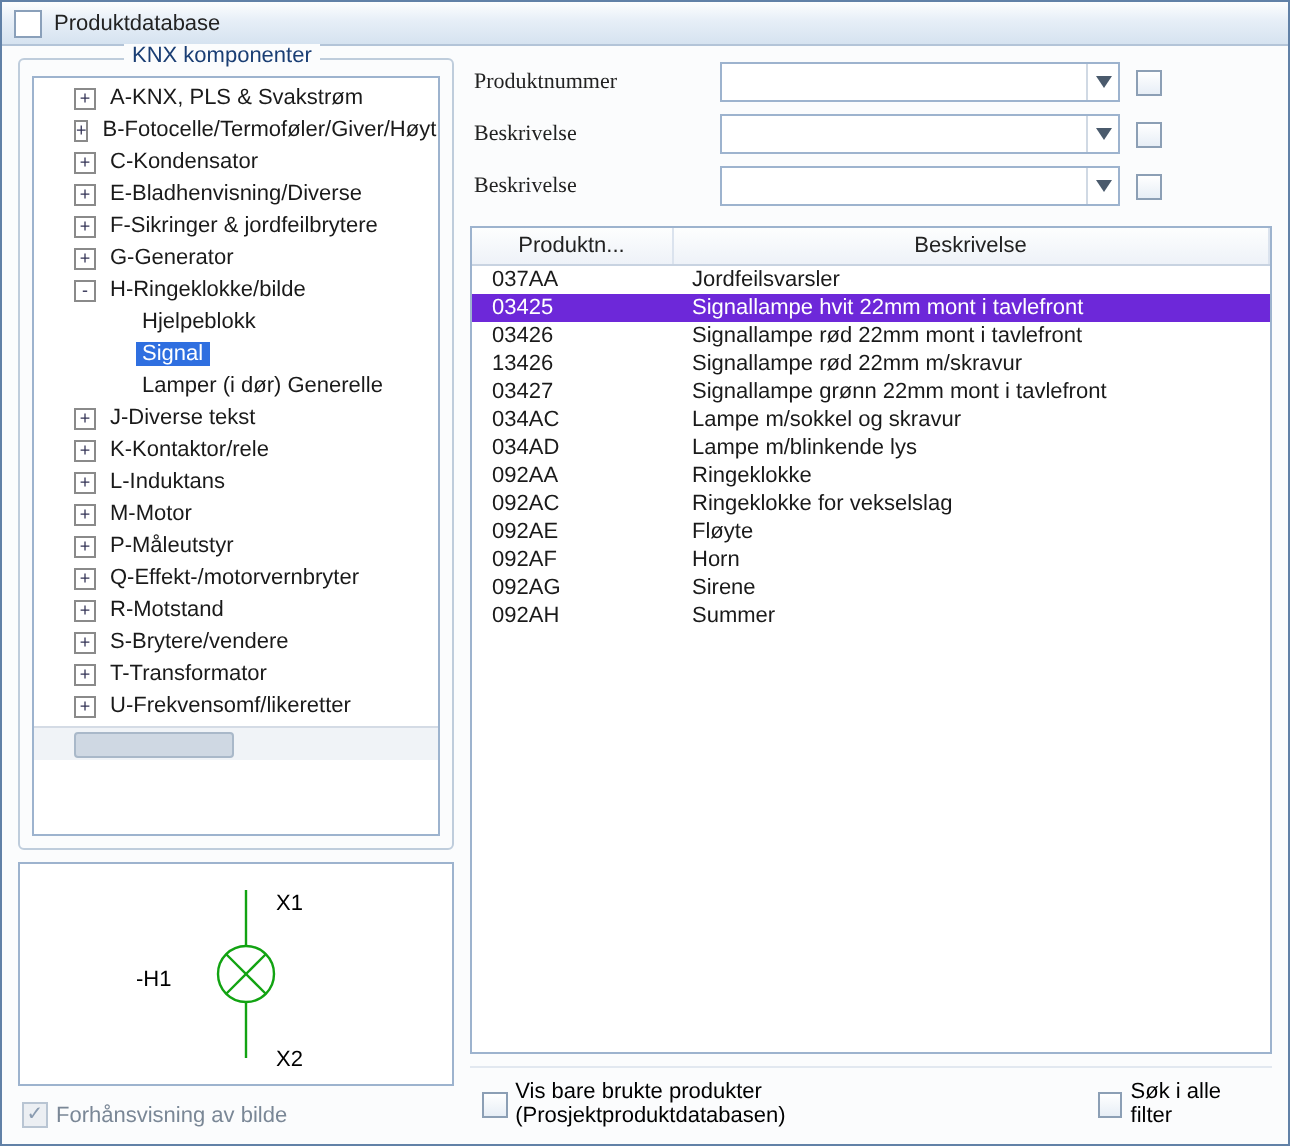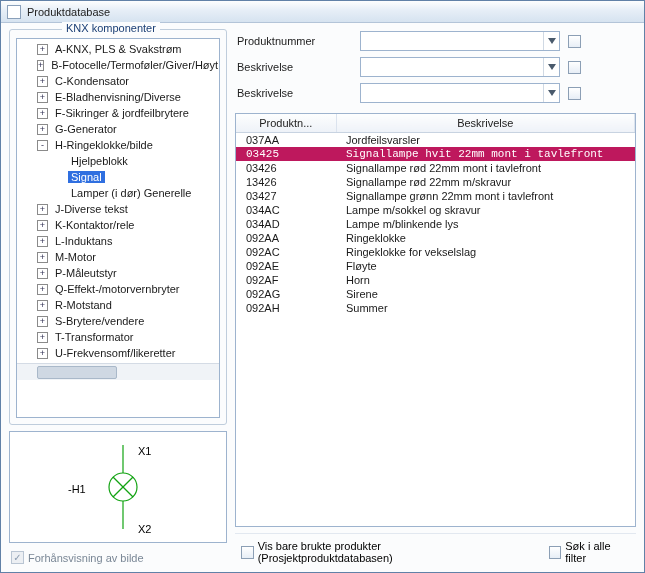--- a/index.html
+++ b/index.html
@@ -27,30 +27,30 @@
 .preview-svg { width:160px; height:100px; }
 .fh-row { display:flex; align-items:center; gap:4px; padding:2px 0 0 2px; }
 .checkbox-box { width:13px; height:13px; border:1px solid #8c9fb5; background:linear-gradient(#fff,#e7eef6); display:inline-flex; align-items:center; justify-content:center; }
 .checkbox-box.checked::after { content:"✓"; font-size:10px; color:#2a69c9; line-height:10px; }
 .checkbox-box.disabled { background:#eceff3; border-color:#b9c5d3; }
 .checkbox-box.disabled::after { color:#8a9bb0; }
 .checkbox-label.disabled { color:#7a8796; }
 .right-col { flex:1; display:flex; flex-direction:column; gap:6px; min-height:0; }
 .filter-rows { display:flex; flex-direction:column; gap:6px; padding:2px 2px 4px 2px; }
 .filter-row { display:flex; align-items:center; gap:8px; }
-.filter-label { width:115px; color:#222; }
+.filter-label { width:115px; color:#222;font-family:Liberation Serif, serif; }
 .combo { width:200px; height:20px; border:1px solid #9db3ce; background:#fff; display:flex; align-items:center; justify-content:flex-end; }
 .combo .caret { width:16px; height:18px; border-left:1px solid #d0d9e4; display:flex; align-items:center; justify-content:center; }
 .combo .caret svg { width:8px; height:6px; }
 .filter-checkbox { width:13px; height:13px; border:1px solid #8c9fb5; background:linear-gradient(#fff,#e7eef6); }
 .table-wrap { flex:1; border:1px solid #9db3ce; background:#fff; overflow:auto; }
 table { border-collapse:collapse; width:100%; font-family:"Courier New",monospace; font-size:12px; }
 thead th { text-align:center; font-weight:normal; background:linear-gradient(#fdfefe,#eef2f8); border-bottom:1px solid #c8d3e1; border-right:1px solid #dbe3ee; padding:3px 10px; color:#222; }
 tbody td { padding:1px 10px; white-space:nowrap; color:#1a1a1a; }
-tbody tr.selected td { background:#be185d; color:#fff;font-family:Liberation Mono, monospace; }
+tbody tr.selected td { background:#6d28d9; color:#fff; }
 .bottom-row { display:flex; align-items:center; gap:18px; padding:4px 4px 0 4px; border-top:1px solid #e2e8f0; }
 .bottom-row .spacer { flex:1; }
 </style>
 </head>
 <body>
 
 <div class="window">
   <div class="titlebar">
     <span class="icon-box"></span>
     <span>Produktdatabase</span>

